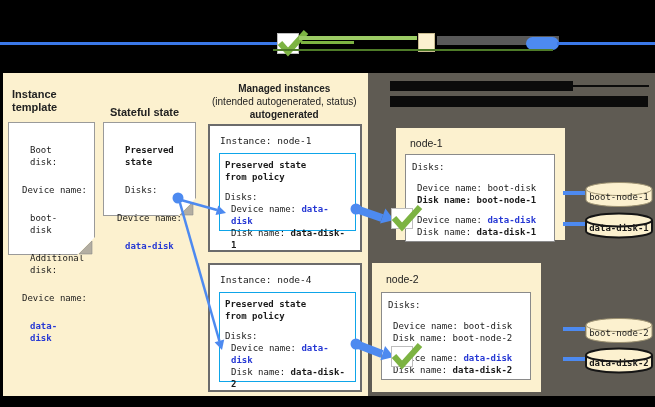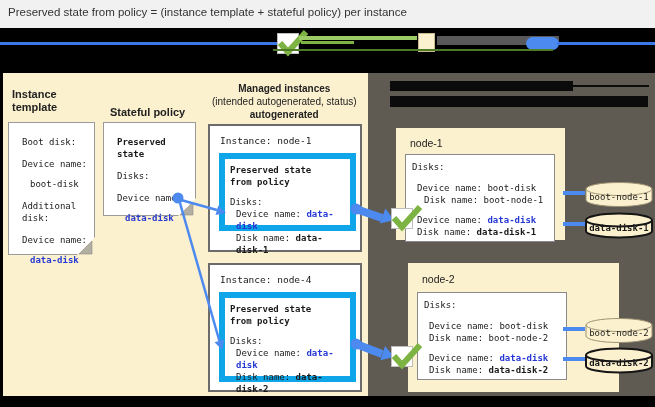--- a/index.html
+++ b/index.html
@@ -30,27 +30,27 @@
   .cb-legend{left:277px;top:5px;}
 
   
   .cream-panel{left:3px;top:73px;width:365px;height:323px;background:#FCF1CF;}
   .dark-panel{left:368px;top:73px;width:287px;height:323px;background:#5F5B53;}
   .bottom-band{left:0;top:396px;width:655px;height:11px;background:#000;}
 
   .col-label{font-size:11px;font-weight:bold;color:#222;line-height:13px;}
   .doc-box{background:#fff;border:1px solid #9A9A9A;box-sizing:border-box;padding:5px;
            font-size:9px;line-height:12px;color:#1a1a1a;}
-  .doc-box p{margin:8px;}
+  .doc-box p{margin:16px;}
   .fold{position:absolute;right:-1px;bottom:-1px;width:18px;height:18px;}
 
   .mi-header{font-size:10px;color:#222;line-height:13px;white-space:nowrap;}
   .ibox{background:#fff;border:2px solid #6B6B6B;box-sizing:border-box;}
   .ibox-title{left:10px;top:9px;font-size:9.5px;color:#1a1a1a;}
-  .inner-box{border:6px solid #0ea5e9;box-sizing:border-box;padding:5px;
+  .inner-box{border:1px solid #0ea5e9;box-sizing:border-box;padding:5px;
              font-size:9px;line-height:12px;color:#1a1a1a;}
   .inner-box p{margin:0;}
 
   .node-box{background:#FCF1CF;}
   .node-label{font-size:10.5px;color:#222;}
   .wbox{background:#fff;border:1px solid #8A8A8A;box-sizing:border-box;padding:6px;
         font-size:9px;line-height:12.5px;color:#1a1a1a;}
   .wbox p{margin:0;}
 
   .black-bar{background:#0B0B0B;}
@@ -62,23 +62,20 @@
                  font-size:9px;font-family:"DejaVu Sans Mono",monospace;color:#1a1a1a;}
 
   .overlay{left:0;top:0;width:655px;height:407px;z-index:5;pointer-events:none;}
   .z6{z-index:6;}
 </style>
 </head>
 <body>
 
 <div id="page">
 
-  <div class="abs title-bar">
-    <div class="abs title-text">Preserved state from policy = (instance template + stateful policy) per instance</div>
-  </div>
 
   <div class="abs legend">
     <div class="abs lg-blue-left"></div>
     <div class="abs checkbox cb-legend">
       <svg width="34" height="30" viewBox="0 0 34 30">
         <path d="M5,15 L13,24 L31,4" fill="none" stroke="#7CB342" stroke-width="6"></path>
       </svg>
     </div>
     <div class="abs lg-green-a"></div>
     <div class="abs lg-green-b"></div>
@@ -100,21 +97,21 @@
     <p style="margin-left:16px;">boot-disk</p>
     <p style="margin-top:10px;">Additional disk:</p>
     <p style="margin:10px 0 0 8px;">Device name:</p>
     <p class="blue" style="margin-left:16px;">data-disk</p>
     <svg class="fold" viewBox="0 0 18 18">
       <path d="M0,18 L18,0 L18,18 Z" fill="#FCF1CF"></path>
       <path d="M2,17 L15,4 L15,17 Z" fill="#B3AEA2" stroke="#8A8A8A" stroke-width="0.6"></path>
     </svg>
   </div>
 
-  <div class="abs col-label" style="left:110px;top:106px;width:100px;">Stateful policy</div>
+  <div class="abs col-label" style="left:110px;top:106px;width:100px;">Stateful state</div>
   <div class="abs doc-box mono" style="left:103px;top:122px;width:93px;height:94px;">
     <p class="b" style="width:62px;">Preserved state</p>
     <p style="margin-top:10px;">Disks:</p>
     <p style="margin:10px 0 0 8px;">Device name:</p>
     <p class="blue" style="margin-left:16px;">data-disk</p>
     <svg class="fold" viewBox="0 0 18 18">
       <path d="M0,18 L18,0 L18,18 Z" fill="#FCF1CF"></path>
       <path d="M2,17 L15,4 L15,17 Z" fill="#B3AEA2" stroke="#8A8A8A" stroke-width="0.6"></path>
     </svg>
   </div>
@@ -147,27 +144,27 @@
 
   <div class="abs black-bar" style="left:390px;top:81px;width:183px;height:10px;"></div>
   <div class="abs black-bar" style="left:573px;top:85px;width:76px;height:2px;"></div>
   <div class="abs black-bar" style="left:390px;top:96px;width:258px;height:11px;"></div>
 
   <div class="abs node-box" style="left:396px;top:128px;width:169px;height:112px;">
     <div class="abs node-label" style="left:14px;top:9px;">node-1</div>
     <div class="abs wbox mono" style="left:9px;top:26px;width:150px;height:88px;">
       <p>Disks:</p>
       <p style="margin:8px 0 0 5px;"><span>Device name: </span><span>boot-disk</span></p>
-      <p style="margin-left:12px;"><span>Disk name: </span><span>boot-node-1</span></p>
+      <p style="margin-left:5px;font-weight:bold;"><span>Disk name: </span><span>boot-node-1</span></p>
       <p style="margin:7px 0 0 5px;"><span>Device name: </span><span class="blue">data-disk</span></p>
       <p style="margin-left:5px;"><span>Disk name: </span><span class="b">data-disk-1</span></p>
     </div>
   </div>
 
-  <div class="abs node-box" style="left:408px;top:263px;width:169px;height:129px;padding-left:42px;">
+  <div class="abs node-box" style="left:372px;top:263px;width:169px;height:129px;">
     <div class="abs node-label" style="left:14px;top:10px;">node-2</div>
     <div class="abs wbox mono" style="left:9px;top:29px;width:150px;height:88px;">
       <p>Disks:</p>
       <p style="margin:8px 0 0 5px;"><span>Device name: </span><span>boot-disk</span></p>
       <p style="margin-left:5px;"><span>Disk name: </span><span>boot-node-2</span></p>
       <p style="margin:7px 0 0 5px;"><span>Device name: </span><span class="blue">data-disk</span></p>
       <p style="margin-left:5px;"><span>Disk name: </span><span class="b">data-disk-2</span></p>
     </div>
   </div>
 

